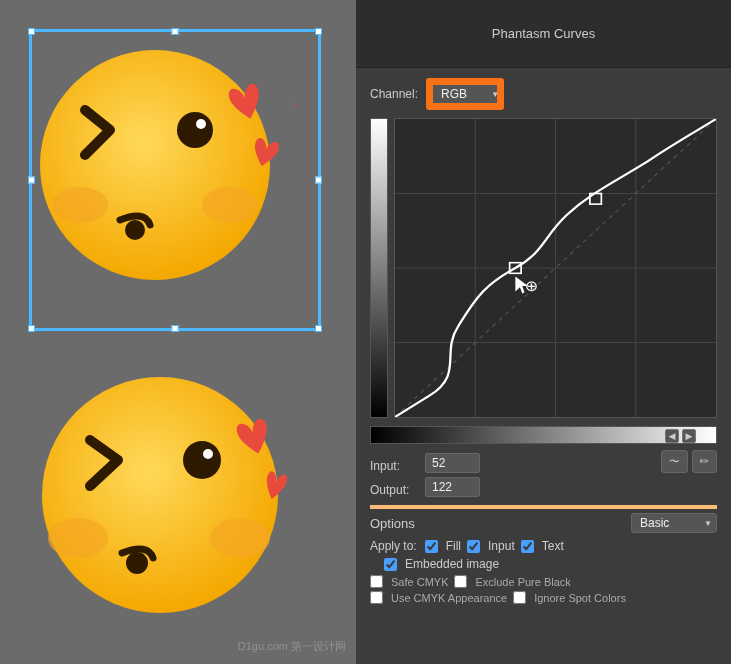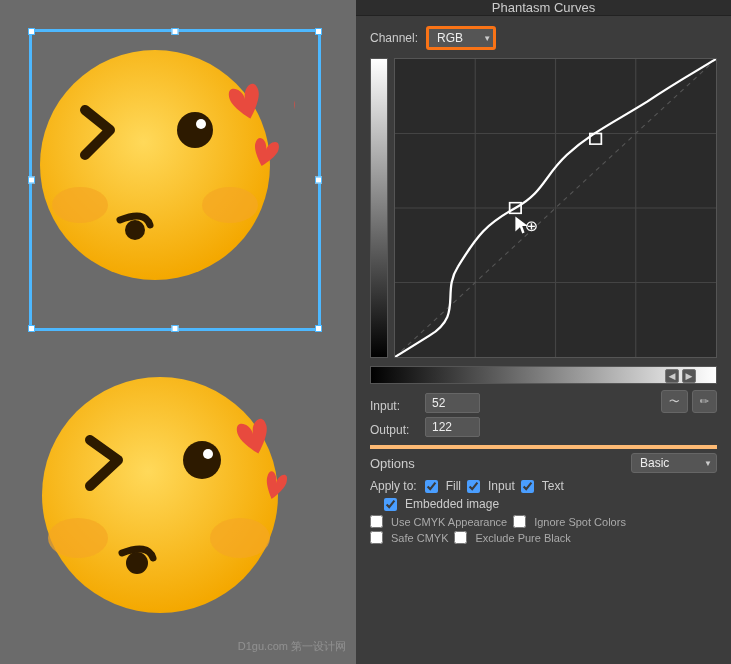--- a/index.html
+++ b/index.html
@@ -72,21 +72,21 @@
       display: flex;
       flex-direction: column;
     }
 
     .panel-titlebar {
       background: #2d2d2d;
       color: #cccccc;
       font-size: 13px;
       font-weight: 500;
       text-align: center;
-      padding: 0 12px;
+      padding: 26px 12px;
       border-bottom: 1px solid #222;
     }
 
     .panel-body {
       padding: 10px 14px;
       flex: 1;
       display: flex;
       flex-direction: column;
     }
 
@@ -96,21 +96,21 @@
       align-items: center;
       margin-bottom: 8px;
     }
     .channel-label {
       color: #cccccc;
       font-size: 12px;
       margin-right: 8px;
     }
     .channel-select {
       background: #555;
-      border: 3px solid #f97316;
+      border: 7px solid #f97316;
       color: #eee;
       font-size: 12px;
       padding: 2px 22px 2px 8px;
       border-radius: 3px;
       appearance: none;
       cursor: pointer;
       position: relative;
     }
     .select-wrapper {
       position: relative;
@@ -497,33 +497,33 @@
       <div class="embed-row">
         <label class="checkbox-label">
           <input type="checkbox" checked="" style="">
           <span>Embedded image</span>
         </label>
       </div>
 
       <div class="option-row">
         <label class="checkbox-label">
           <input type="checkbox" style="">
+          <span class="option-row-label">Safe CMYK</span>
+        </label>
+        <label class="checkbox-label">
+          <input type="checkbox" style="">
+          <span class="option-row-label">Exclude Pure Black</span>
+        </label>
+      </div>
+
+      <div class="option-row">
+        <label class="checkbox-label">
+          <input type="checkbox" style="">
           <span class="option-row-label">Use CMYK Appearance</span>
         </label>
         <label class="checkbox-label">
           <input type="checkbox" style="">
           <span class="option-row-label">Ignore Spot Colors</span>
         </label>
       </div>
-
-      <div class="option-row">
-        <label class="checkbox-label">
-          <input type="checkbox" style="">
-          <span class="option-row-label">Safe CMYK</span>
-        </label>
-        <label class="checkbox-label">
-          <input type="checkbox" style="">
-          <span class="option-row-label">Exclude Pure Black</span>
-        </label>
-      </div>
     </div>
   </div>
 </div>
 
 </body></html>

